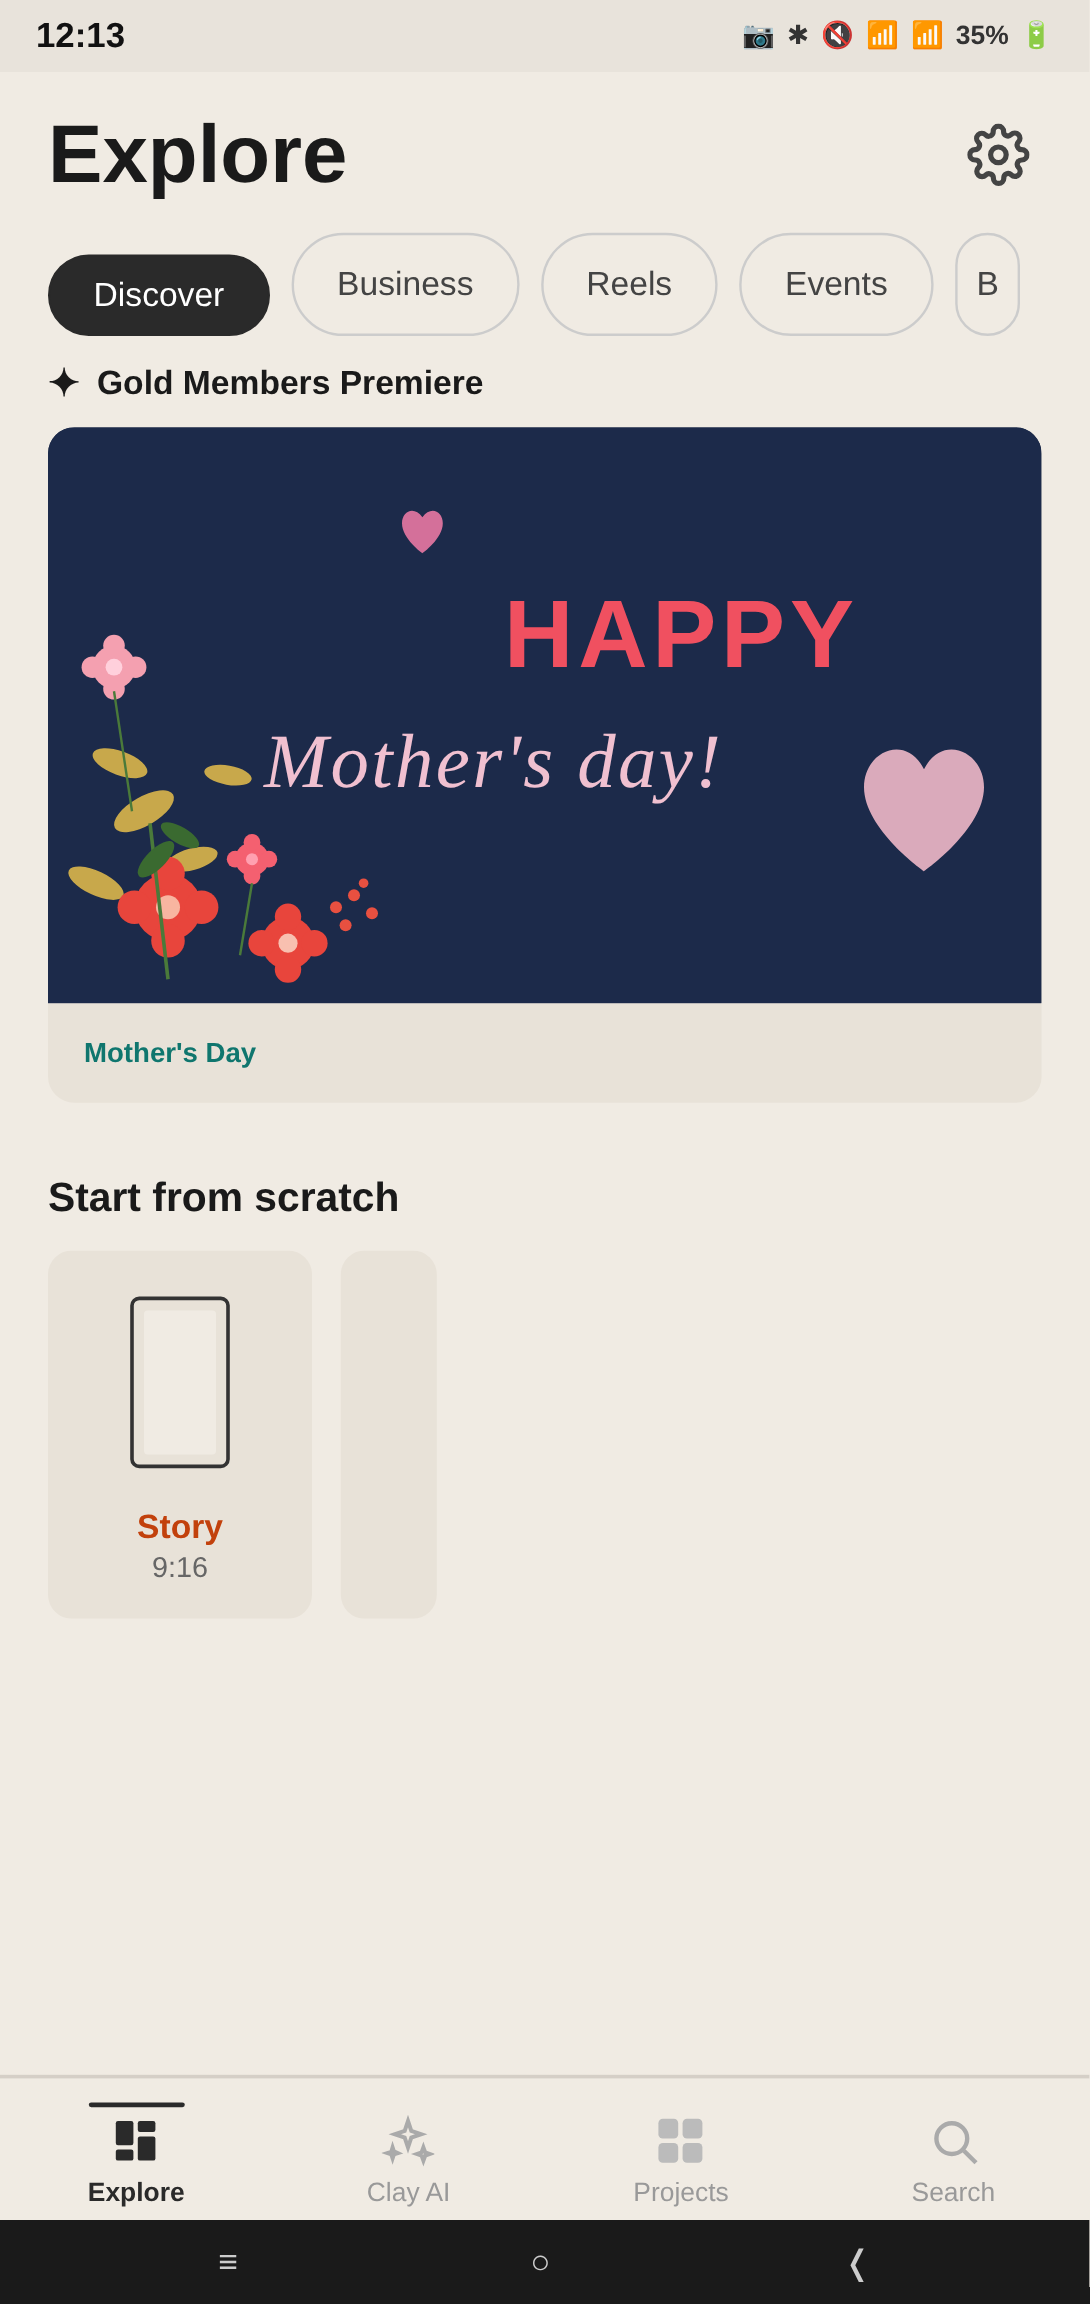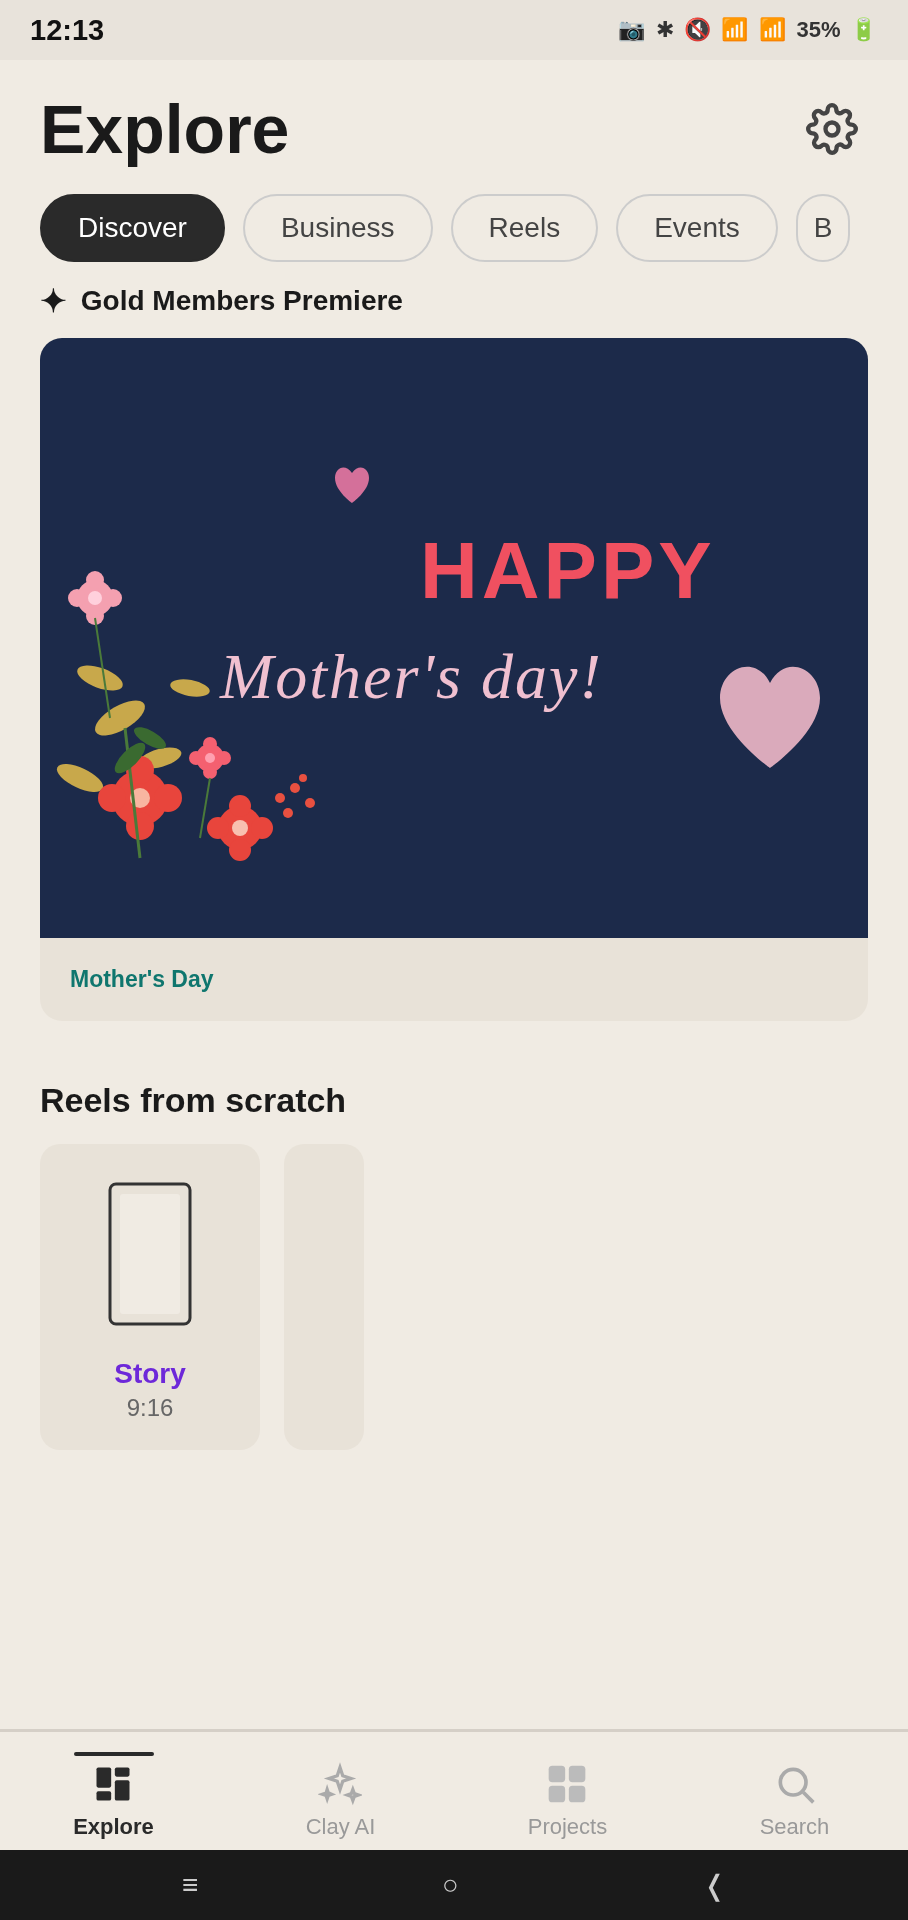--- a/index.html
+++ b/index.html
@@ -76,20 +76,21 @@
       cursor: pointer;
       white-space: nowrap;
       border: 2px solid #ccc;
       background: transparent;
       color: #444;
     }
     .tab-pill.active {
       background: #2a2a2a;
       color: #fff;
       border-color: #2a2a2a;
+      margin-top: 18px;
     }
 
     
     .section {
       padding: 0 40px 20px 40px;
       background: #f0ebe3;
     }
     .section-title {
       font-size: 28px;
       font-weight: 600;
@@ -103,21 +104,21 @@
     
     .feature-card {
       background: #e8e2d8;
       border-radius: 22px;
       overflow: hidden;
       cursor: pointer;
       margin-bottom: 40px;
     }
     .card-image {
       width: 100%;
-      height: 600px;
+      height: 480px;
       background: #1c2a4a;
       position: relative;
       overflow: hidden;
       display: flex;
       align-items: center;
       justify-content: center;
     }
 
     .card-label {
       padding: 28px 30px;
@@ -153,21 +154,21 @@
       cursor: pointer;
       min-width: 220px;
       flex-shrink: 0;
     }
     .scratch-card-icon {
       margin-bottom: 20px;
     }
     .scratch-card-label {
       font-size: 28px;
       font-weight: 600;
-      color: #6d28d9;
+      color: #c2410c;
       text-align: center;
     }
     .scratch-card-sublabel {
       font-size: 24px;
       color: #666;
       text-align: left;
       margin-top: 4px;
     }
     .scratch-card-partial {
       background: #e8e2d8;
@@ -331,21 +332,21 @@
         <circle cx="270" cy="405" r="5" fill="#e85040"></circle>
         <circle cx="248" cy="415" r="5" fill="#e85040"></circle>
         <circle cx="263" cy="380" r="4" fill="#e85040"></circle>
       </svg>
     </div>
     <div class="card-label">Mother's Day</div>
   </div>
 </div>
 
 <div class="scratch-section">
-  <div class="scratch-title">Reels from scratch</div>
+  <div class="scratch-title">Start from scratch</div>
   <div class="scratch-grid">
 
     <div class="scratch-card">
       <div class="scratch-card-icon">
         <svg width="120" height="160" viewBox="0 0 120 160">
           <rect x="20" y="10" width="80" height="140" rx="6" ry="6" fill="none" stroke="#333" stroke-width="3"></rect>
           <rect x="30" y="20" width="60" height="120" rx="3" ry="3" fill="#f0ebe3"></rect>
         </svg>
       </div>
       <span class="scratch-card-label">Story</span>

